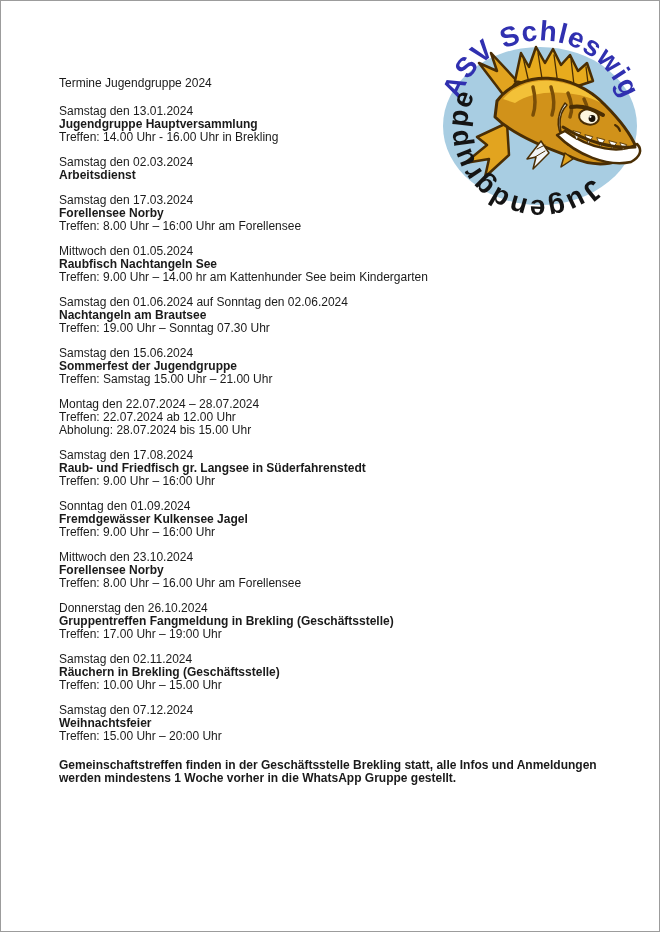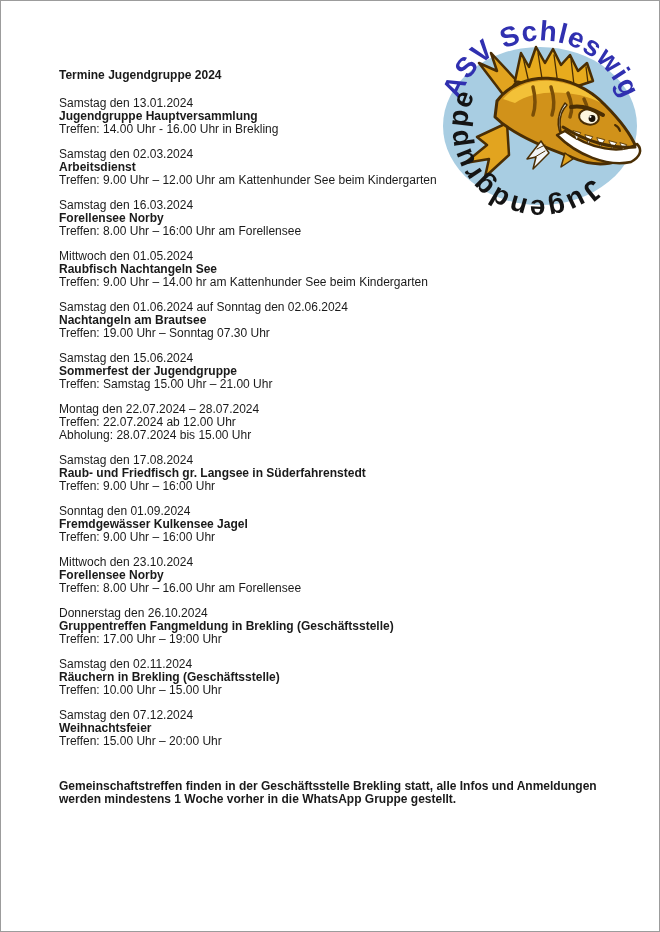--- a/index.html
+++ b/index.html
@@ -12,30 +12,30 @@
     font-size:12px;
     line-height:13px;
     color:#1a1a1a;
     overflow:hidden;
   }
   .content{
     position:absolute;
     left:58px;top:60px;width:545px;
   }
   .doc-title{
-    font-weight:bold;
-    margin:8px 0 15px 0;
+    font-weight:normal;
+    margin:16px 0 15px 0;
   }
   .event{margin:0 0 12px 0;}
   .ev-date{font-weight:normal;}
   .ev-name{font-weight:bold;}
   .ev-line{font-weight:normal;}
   .footer{
     font-weight:bold;
-    margin-top:32px;
+    margin-top:16px;
   }
   .footer div{margin:0;}
   .logo{
     position:absolute;
     left:424px;top:4px;
     width:236px;height:221px;
   }
   .arc-text-top{
     font-family:"Liberation Sans", sans-serif;
     font-size:28px;font-weight:bold;letter-spacing:1px;
@@ -102,25 +102,24 @@
 
     <div class="event">
       <div class="ev-date">Samstag den 13.01.2024</div>
       <div class="ev-name">Jugendgruppe Hauptversammlung</div>
       <div class="ev-line">Treffen: 14.00 Uhr - 16.00 Uhr in Brekling</div>
     </div>
 
     <div class="event">
       <div class="ev-date">Samstag den 02.03.2024</div>
       <div class="ev-name">Arbeitsdienst</div>
-      <div class="ev-line">Treffen: 9.00 Uhr – 12.00 Uhr am Kattenhunder See beim Kindergarten</div>
     </div>
 
     <div class="event">
-      <div class="ev-date">Samstag den 16.03.2024</div>
+      <div class="ev-date">Samstag den 17.03.2024</div>
       <div class="ev-name">Forellensee Norby</div>
       <div class="ev-line">Treffen: 8.00 Uhr – 16:00 Uhr am Forellensee</div>
     </div>
 
 
     <div class="event">
       <div class="ev-date">Mittwoch den 01.05.2024</div>
       <div class="ev-name">Raubfisch Nachtangeln See</div>
       <div class="ev-line">Treffen: 9.00 Uhr – 14.00 hr am Kattenhunder See beim Kindergarten</div>
     </div>

